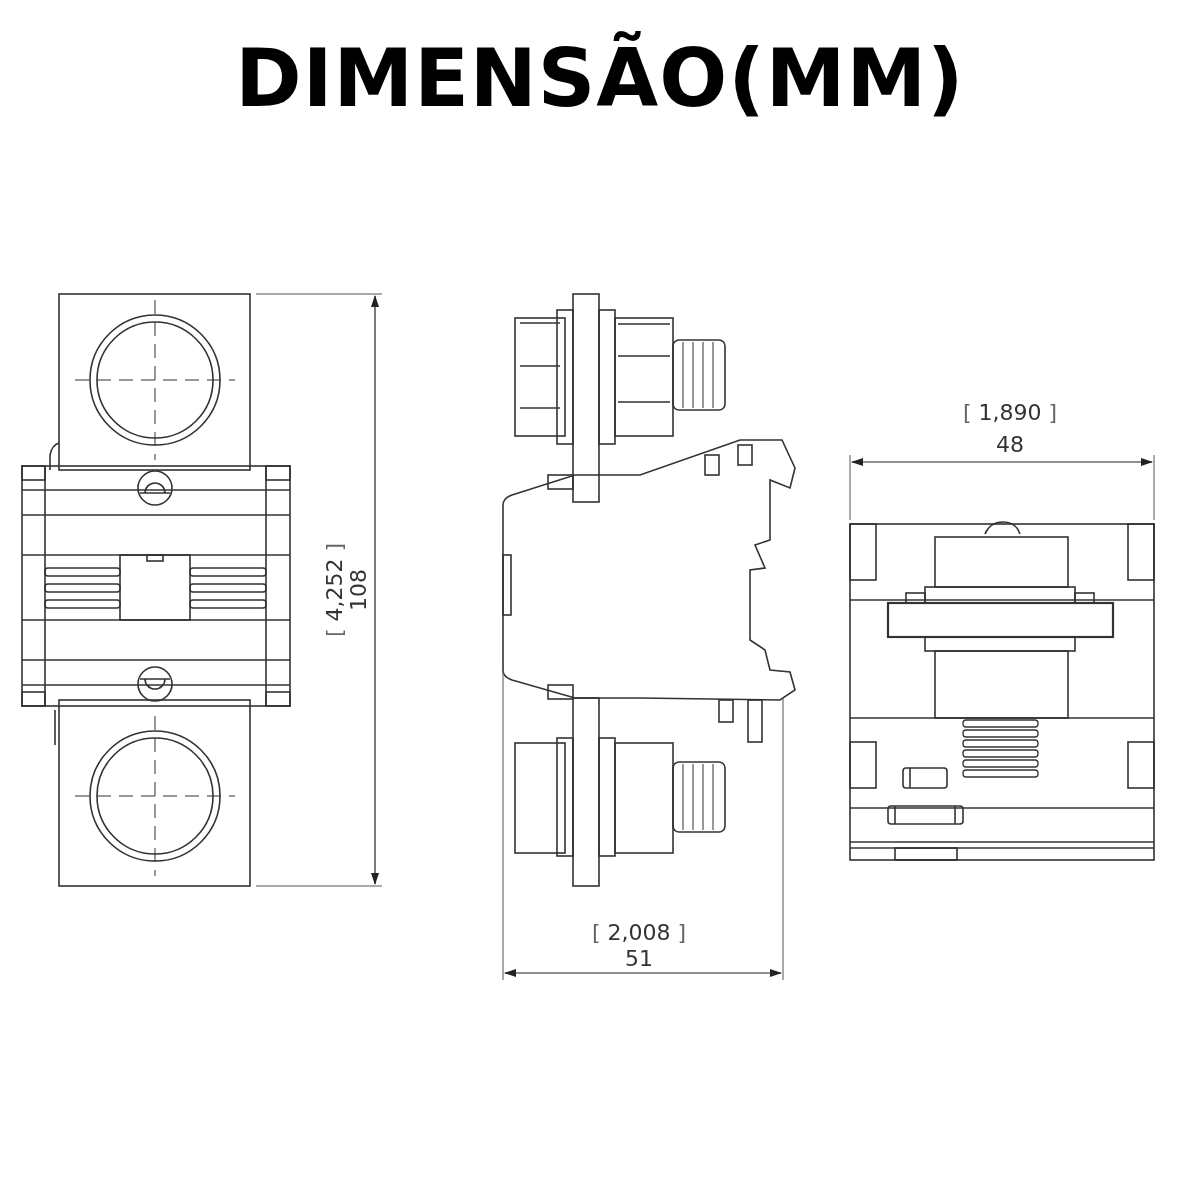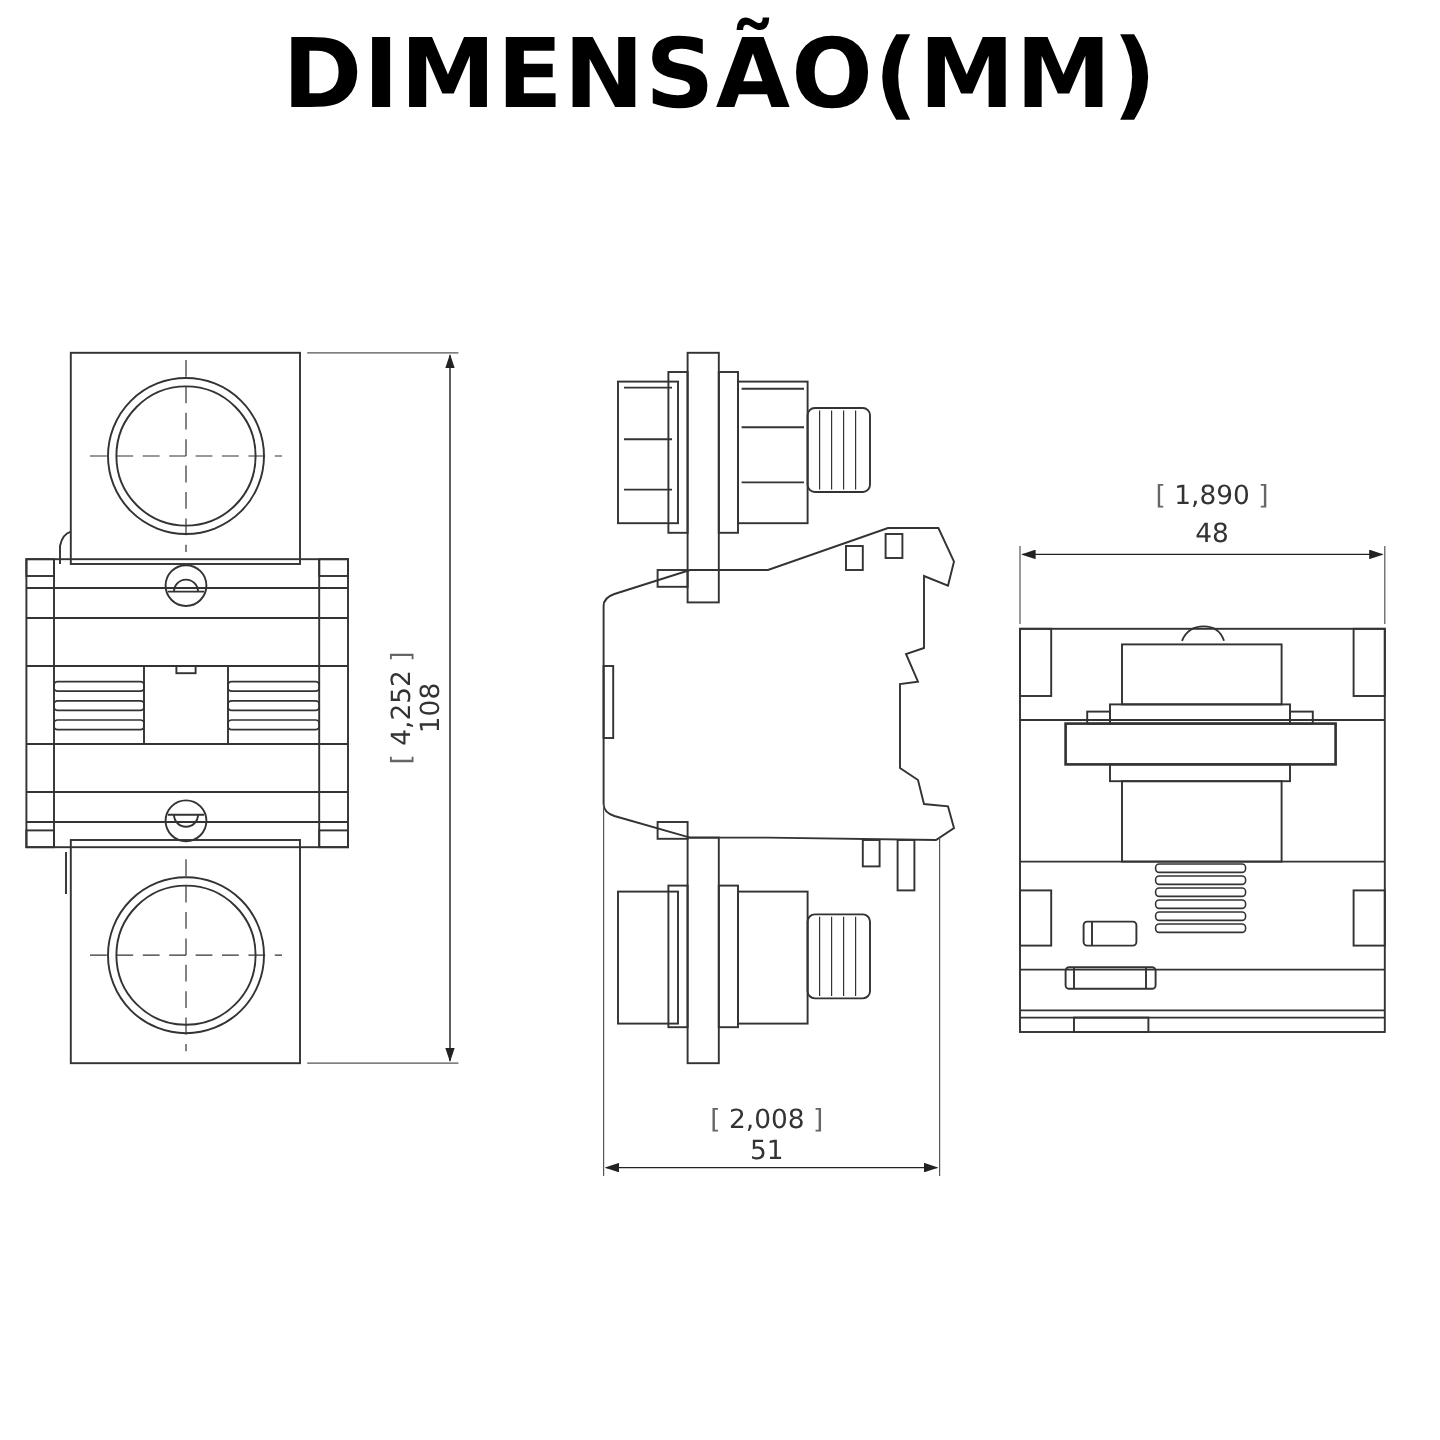--- a/index.html
+++ b/index.html
@@ -1,17 +1,17 @@
 <!DOCTYPE html>
 <html><head>
 <meta charset="utf-8">
 <style>
   html, body { margin:0; padding:0; background:#ffffff; }
   body { width:1200px; height:1200px; position:relative; overflow:hidden; font-family:"DejaVu Sans", sans-serif; }
-  .title { position:absolute; left:0; top:12px; width:1200px; text-align:center; font-family:"DejaVu Sans", sans-serif; font-weight:bold; font-size:80px; letter-spacing:1px; color:#000; line-height:100px; }
+  .title { position:absolute; left:0; top:29px; width:1200px; text-align:center; font-family:"DejaVu Sans", sans-serif; font-weight:bold; font-size:80px; letter-spacing:1px; color:#000; line-height:100px; }
   svg.drawing { position:absolute; left:0; top:0; }
   .dim { font-family:"DejaVu Sans", sans-serif; font-size:22px; fill:#333; }
 </style>
 </head>
 <body>
 
 <div class="title">DIMENSÃO(MM)</div>
 
 <svg class="drawing" width="1200" height="1200" viewBox="0 0 1200 1200">
   <defs>

